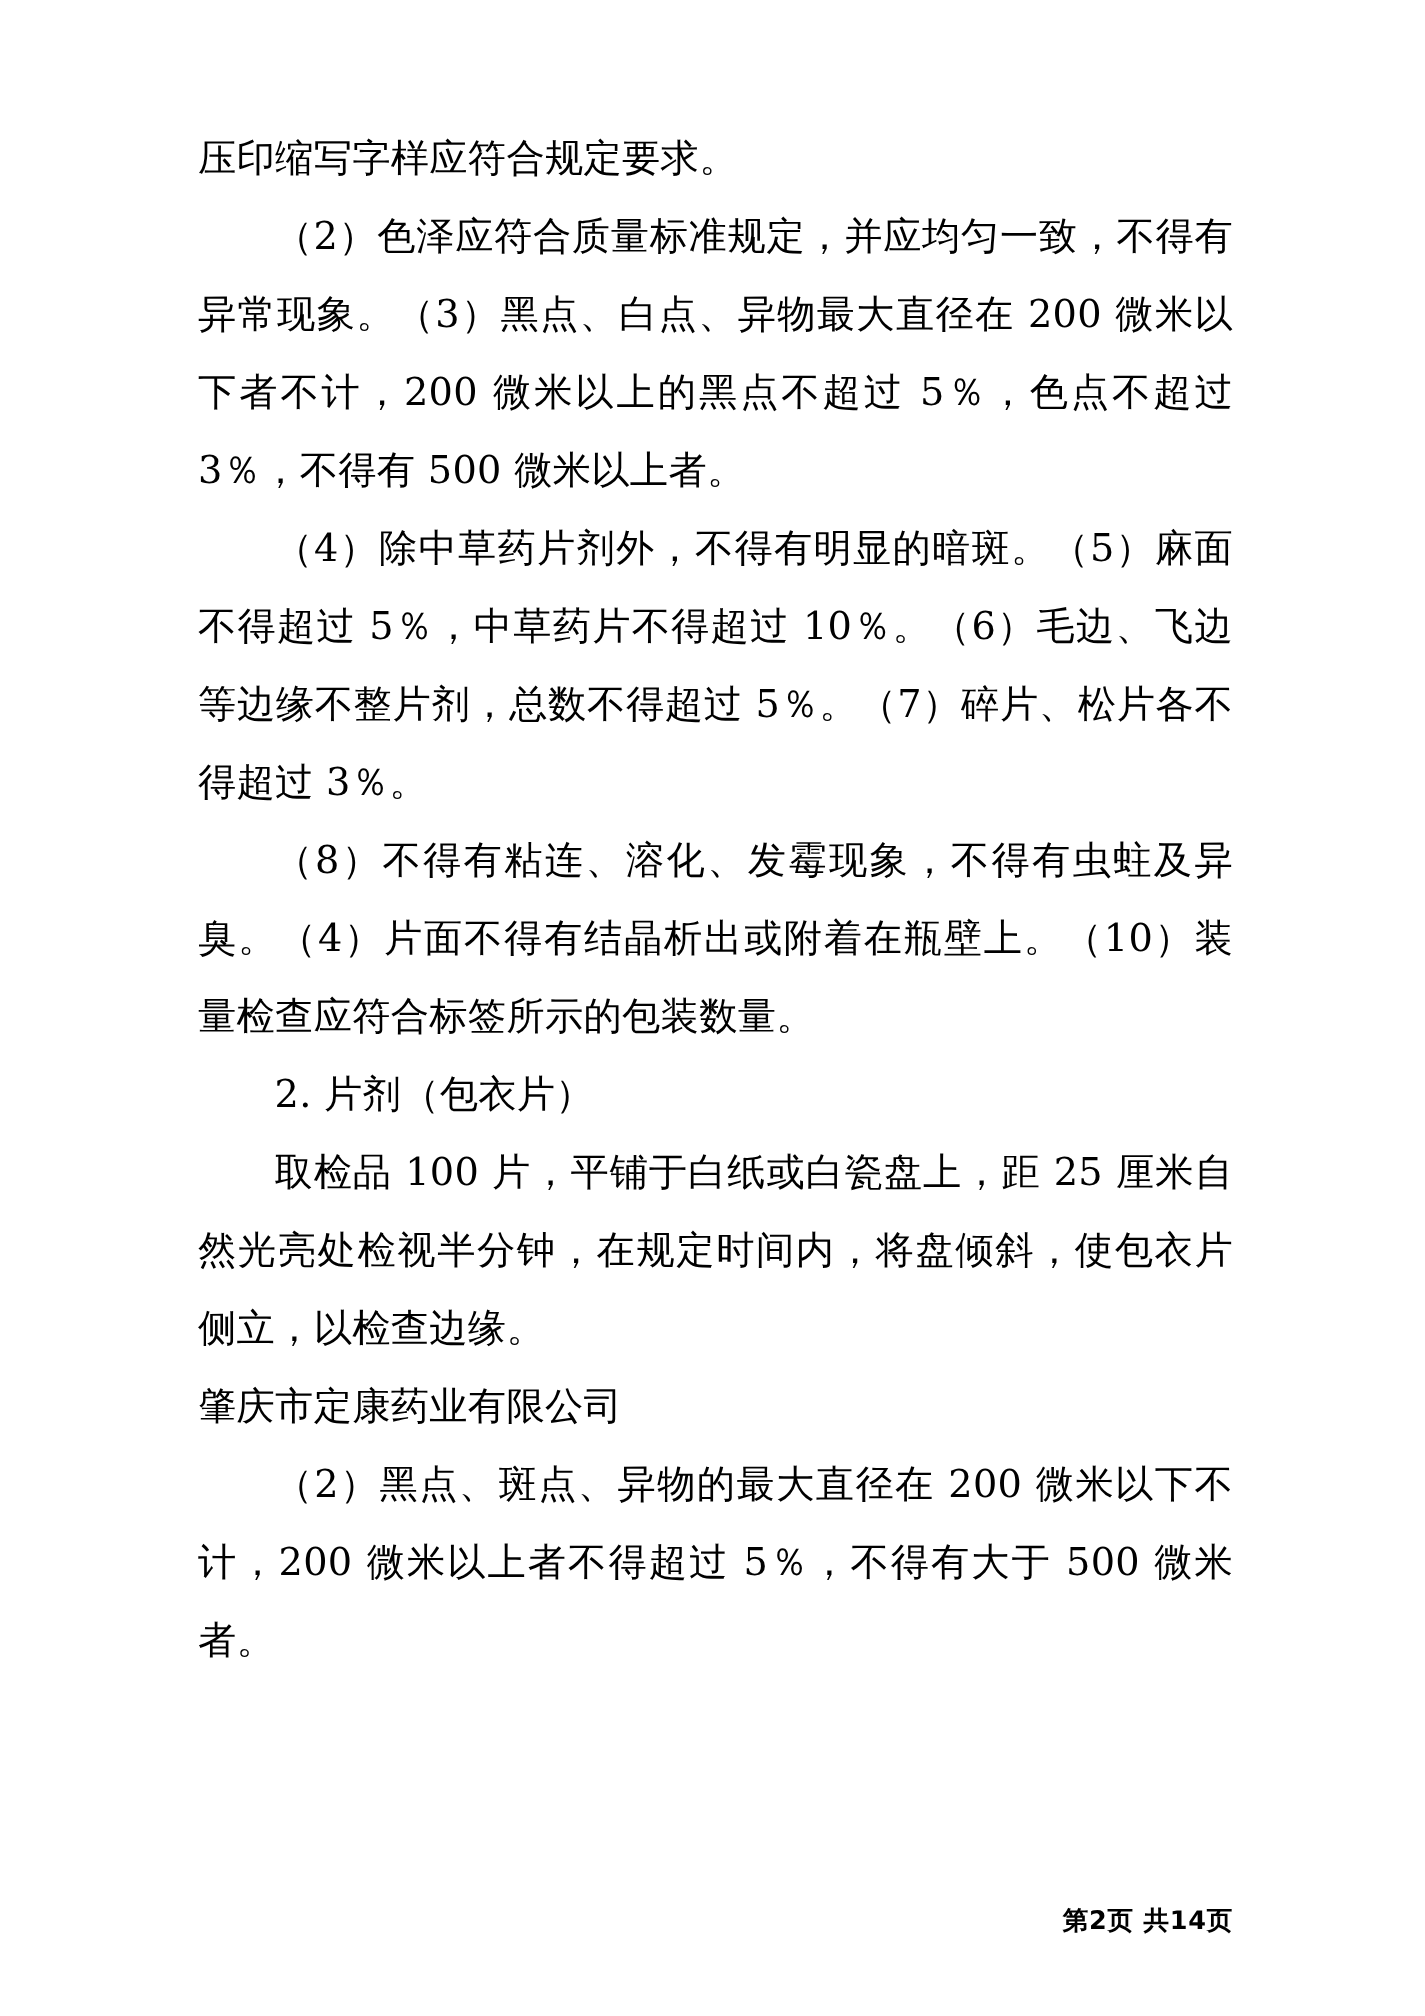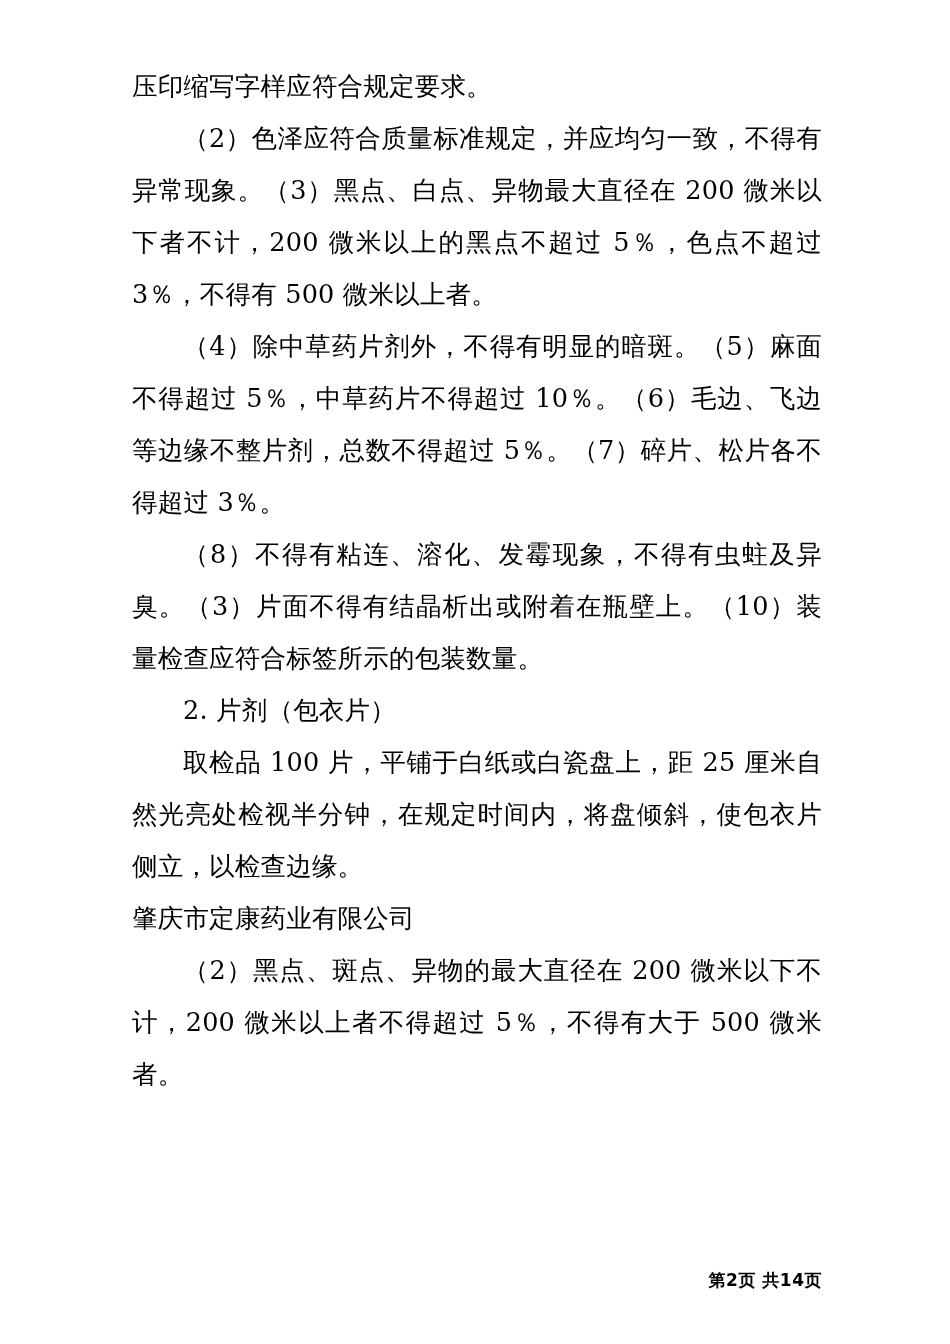--- a/index.html
+++ b/index.html
@@ -12,21 +12,21 @@
     height: 1344px;
     position: relative;
     font-family: "DejaVu Serif", "Liberation Serif", serif;
     color: #000000;
   }
   .page {
     position: relative;
     width: 950px;
     height: 1344px;
     box-sizing: border-box;
-    padding: 60px 128px 60px 132px;
+    padding: 80px 128px 60px 132px;
   }
   .doc-body {
     font-size: 25.5px;
     line-height: 52px;
     letter-spacing: 0.2px;
     text-align: justify;
     text-justify: inter-ideograph;
   }
   .para {
     margin: 0;
@@ -51,21 +51,21 @@
   }
 </style>
 </head>
 <body>
 
 <div class="page">
   <div class="doc-body">
     <p class="para">压印缩写字样应符合规定要求。</p>
     <p class="para-indent">（2）色泽应符合质量标准规定，并应均匀一致，不得有异常现象。（3）黑点、白点、异物最大直径在 200 微米以下者不计，200 微米以上的黑点不超过 5％，色点不超过 3％，不得有 500 微米以上者。</p>
     <p class="para-indent">（4）除中草药片剂外，不得有明显的暗斑。（5）麻面不得超过 5％，中草药片不得超过 10％。（6）毛边、飞边等边缘不整片剂，总数不得超过 5％。（7）碎片、松片各不得超过 3％。</p>
-    <p class="para-indent">（8）不得有粘连、溶化、发霉现象，不得有虫蛀及异臭。（3）片面不得有结晶析出或附着在瓶壁上。（10）装量检查应符合标签所示的包装数量。</p>
+    <p class="para-indent">（8）不得有粘连、溶化、发霉现象，不得有虫蛀及异臭。（4）片面不得有结晶析出或附着在瓶壁上。（10）装量检查应符合标签所示的包装数量。</p>
     <p class="para-indent">2. 片剂（包衣片）</p>
     <p class="para-indent">取检品 100 片，平铺于白纸或白瓷盘上，距 25 厘米自然光亮处检视半分钟，在规定时间内，将盘倾斜，使包衣片侧立，以检查边缘。</p>
     <p class="para">肇庆市定康药业有限公司</p>
     <p class="para-indent">（2）黑点、斑点、异物的最大直径在 200 微米以下不计，200 微米以上者不得超过 5％，不得有大于 500 微米者。</p>
 
   </div>
 
   <div class="footer">
     <span>第</span><span class="num">2</span><span>页 共</span><span class="num">14</span><span>页</span>
   </div>

